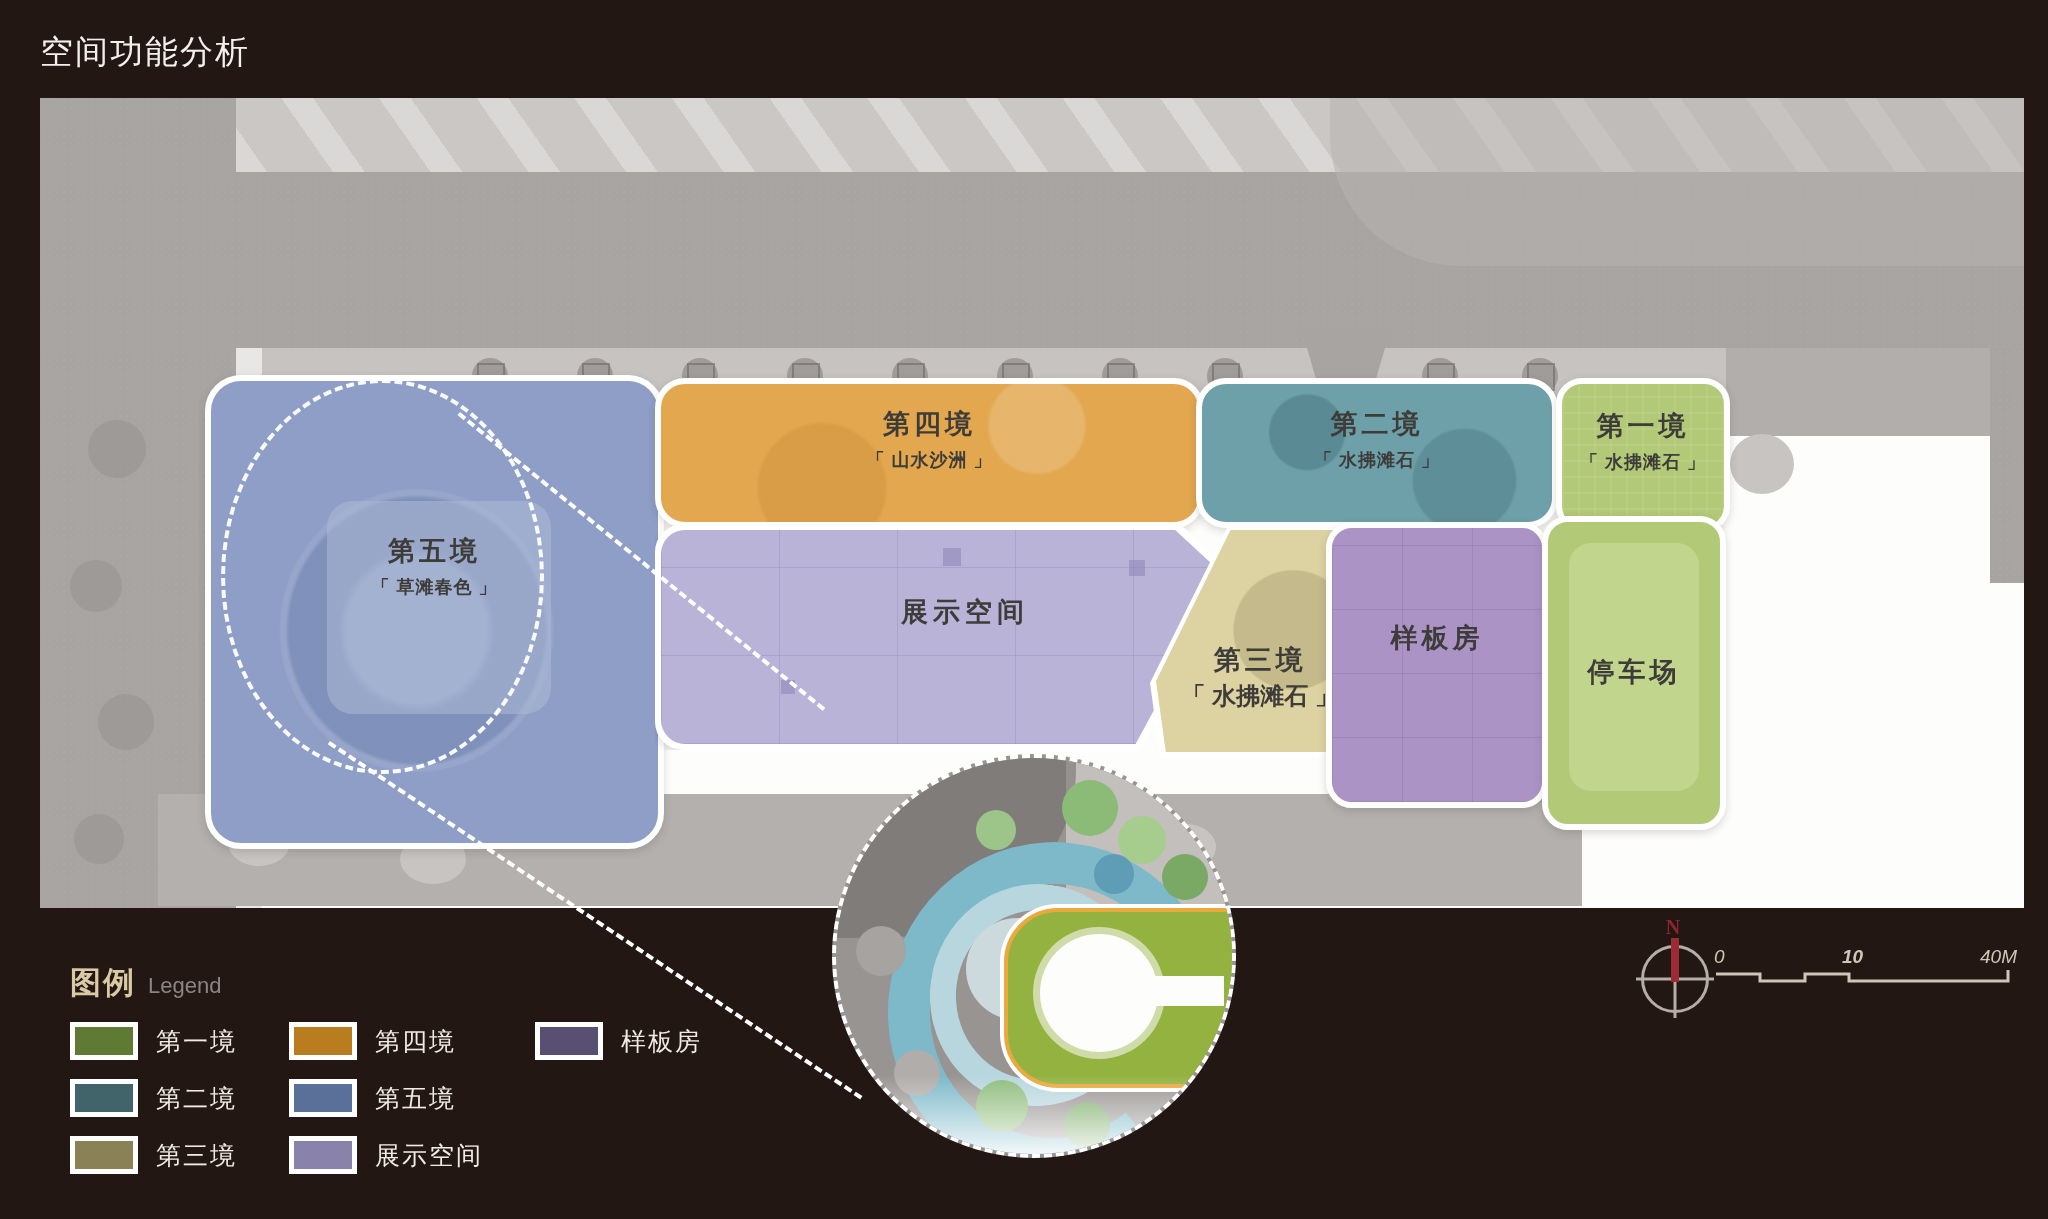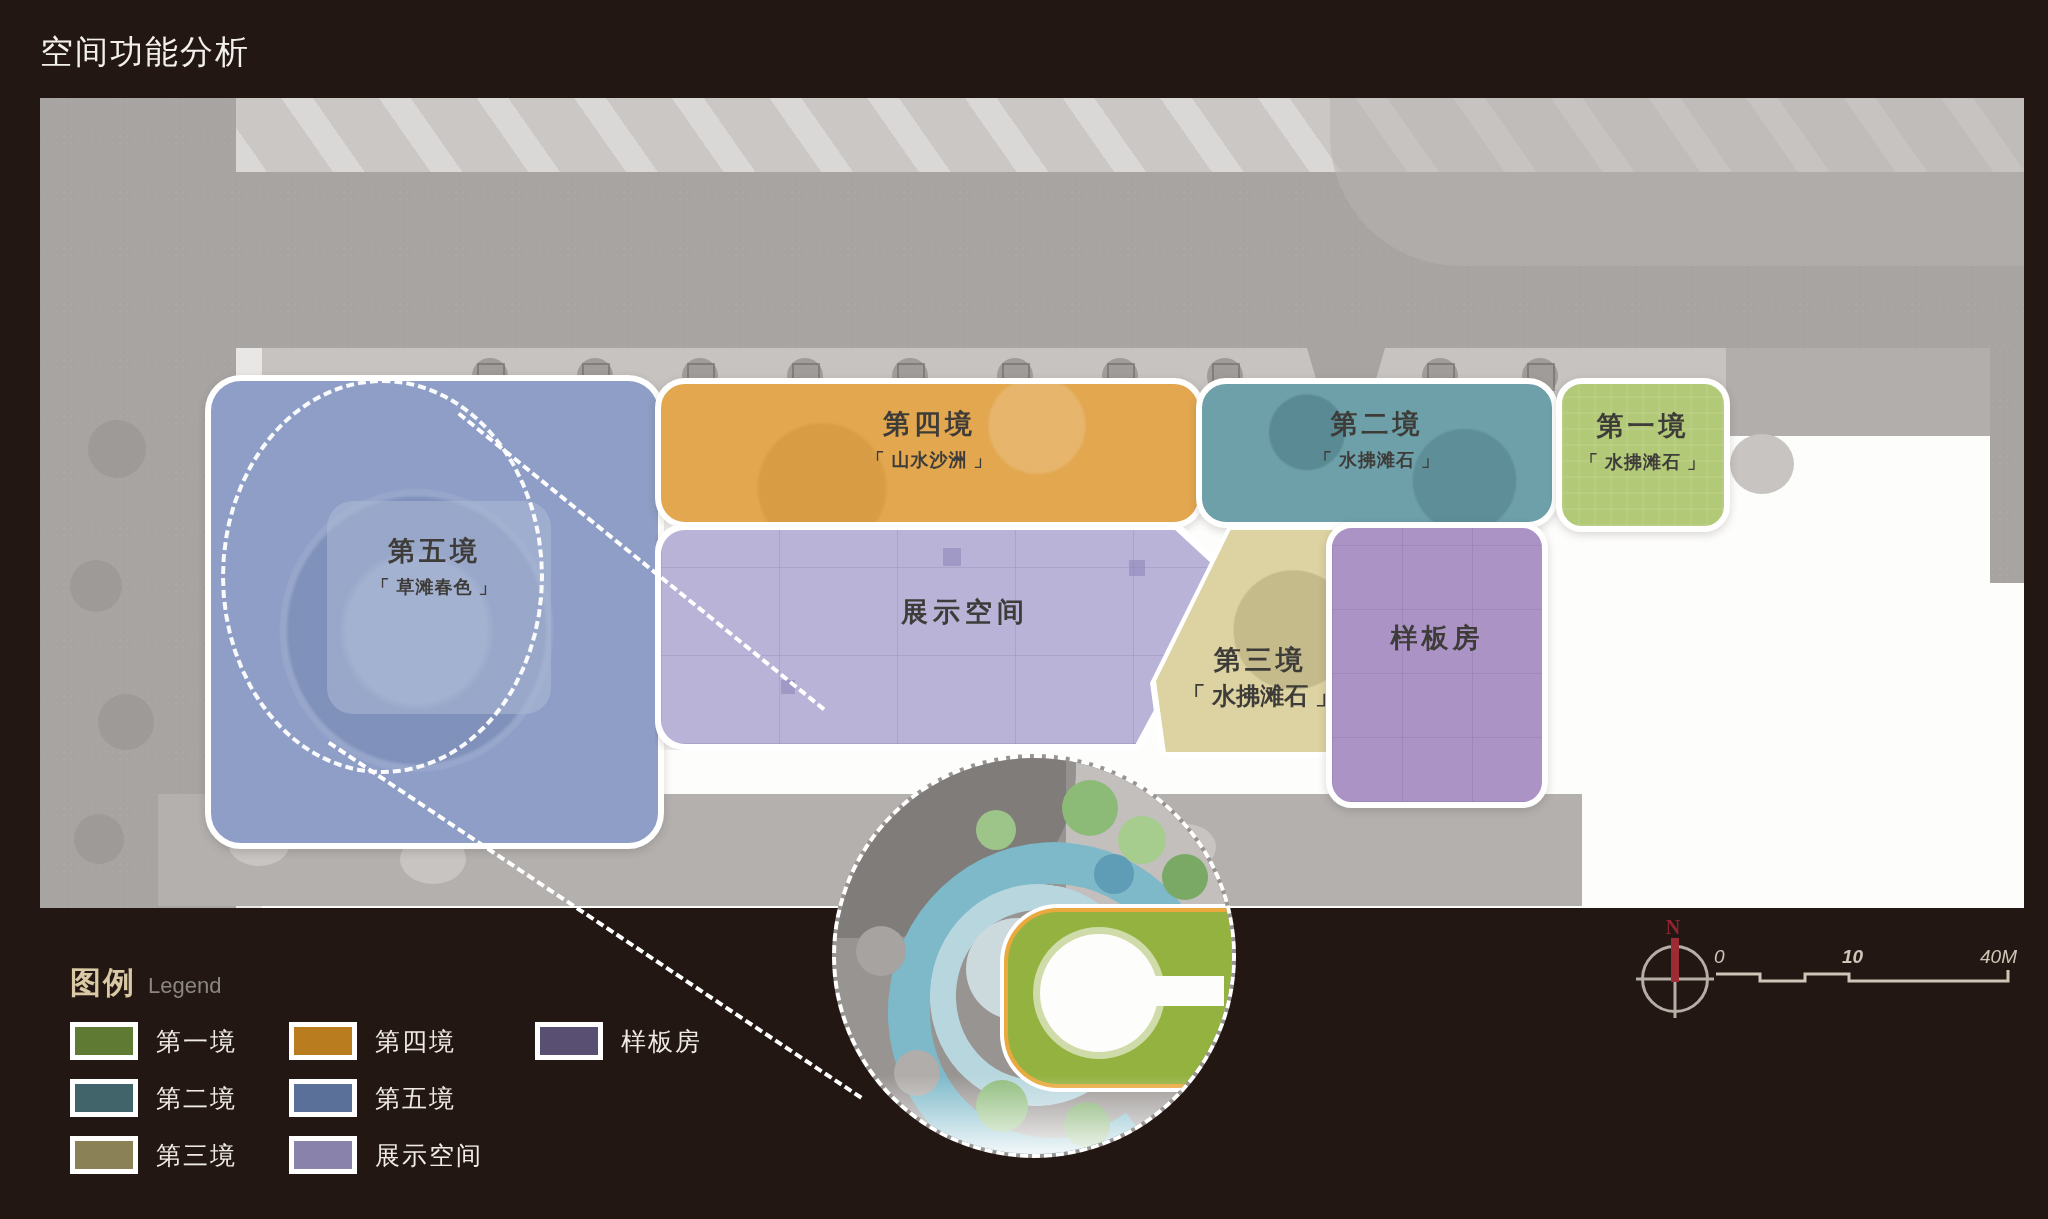--- a/index.html
+++ b/index.html
@@ -207,20 +207,24 @@
         <div class="t" style="font-size:27px;letter-spacing:4px;line-height:36px;font-weight:bold;">第三境</div>
         <div class="s" style="font-size:24px;line-height:36px;font-weight:bold;">「 水拂滩石 」</div>
       </div>
     </div>
   </div>
 
   <div class="zone zone-purple">
     <div class="label" style="top:92px;font-size:27px;letter-spacing:4px;">样板房</div>
   </div>
 
+  <div class="zone zone-green2">
+    <div class="inner-pad"></div>
+    <div class="label" style="top:132px;font-size:27px;letter-spacing:4px;">停车场</div>
+  </div>
 </div>
 
 <div class="dash-line" style="left:460px;top:412px;width:470px;transform:rotate(39deg);"></div>
 <div class="dash-line" style="left:330px;top:741px;width:640px;transform:rotate(33.7deg);"></div>
 
 <div class="inset">
   <div class="half-light"></div>
   <div class="dark-wedge"></div>
   <div class="arc arc-outer"></div>
   <div class="arc arc-mid"></div>

